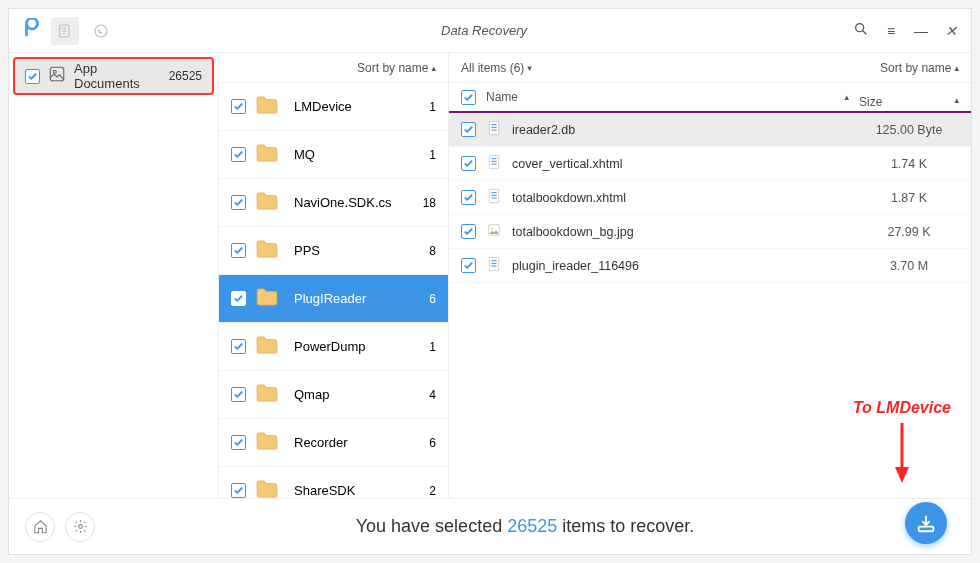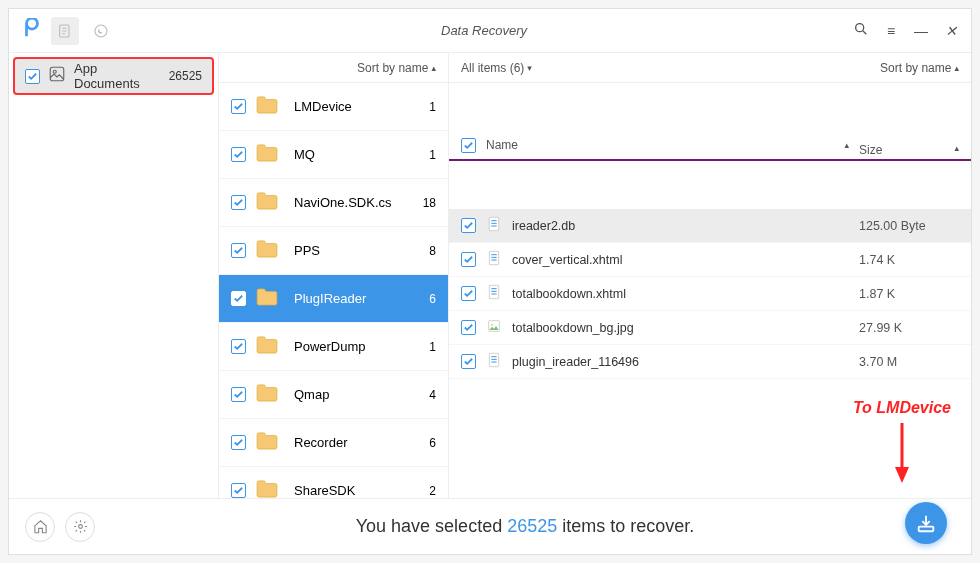--- a/index.html
+++ b/index.html
@@ -26,31 +26,31 @@
 .folder-list { flex: 1; overflow-y: auto; }
 .folder-row { display: flex; align-items: center; height: 48px; padding: 0 12px; gap: 10px; border-bottom: 1px solid #f2f2f2; cursor: pointer; }
 .folder-row.selected { background: #3d95e8; color: #fff; }
 .folder-row .fname { flex: 1; font-size: 13px; white-space: nowrap; overflow: hidden; text-overflow: ellipsis; margin-left: 6px; }
 .folder-row .fcount { font-size: 12px; min-width: 18px; text-align: right; }
 .checkbox { width: 15px; height: 15px; border: 1.5px solid #3d95e8; border-radius: 2px; display: flex; align-items: center; justify-content: center; color: #3d95e8; flex-shrink: 0; background: #fff; }
 .checkbox svg { width: 11px; height: 11px; }
 .folder-row.selected .checkbox { border-color: #fff; background: #fff; color: #3d95e8; }
 .folder-icon { width: 22px; height: 18px; flex-shrink: 0; }
 
-.right { flex: 1; display: flex; flex-direction: column; gap: 48px; }
+.right { flex: 1; display: flex; flex-direction: column; }
 .right-header { height: 30px; display: flex; align-items: center; padding: 0 12px; font-size: 12px; color: #555; border-bottom: 1px solid #eee; }
 .right-header .spacer { flex: 1; }
 .table-head { height: 30px; display: flex; align-items: center; padding: 0 12px; gap: 10px; font-size: 12px; color: #555; border-bottom: 2px solid #701a75; }
 .col-name { flex: 1; display: flex; align-items: center; gap: 8px; }
 .col-size { width: 100px; text-align: right; display: flex; justify-content: space-between; margin-top: 10px; }
 .file-list { flex: 1; overflow-y: auto; }
 .file-row { display: flex; align-items: center; height: 34px; padding: 0 12px; gap: 10px; font-size: 12.5px; border-bottom: 1px solid #f5f5f5; cursor: pointer; }
 .file-row.sel { background: #ececec; }
 .file-row .fname { flex: 1; color: #333; }
-.file-row .fsize { width: 100px; text-align: left; color: #555; }
+.file-row .fsize { width: 100px; text-align: center; color: #555; }
 .file-icon { width: 16px; height: 18px; flex-shrink: 0; }
 
 .footer { height: 56px; border-top: 1px solid #eee; display: flex; align-items: center; padding: 0 16px; position: relative; }
 .footer-left { display: flex; gap: 10px; }
 .footer-btn { width: 30px; height: 30px; border: 1px solid #ddd; border-radius: 50%; display: flex; align-items: center; justify-content: center; color: #888; cursor: pointer; }
 .footer-center { flex: 1; text-align: center; font-size: 18px; color: #333; }
 .footer-center .num { color: #3d95e8; }
 .recover-btn { width: 42px; height: 42px; border-radius: 50%; background: #3d95e8; display: flex; align-items: center; justify-content: center; cursor: pointer; color: #fff; position: absolute; right: 24px; bottom: 10px; box-shadow: 0 2px 6px rgba(61,149,232,0.5); }
 
 .annotation { position: absolute; right: 20px; top: 390px; pointer-events: none; text-align: center; }

